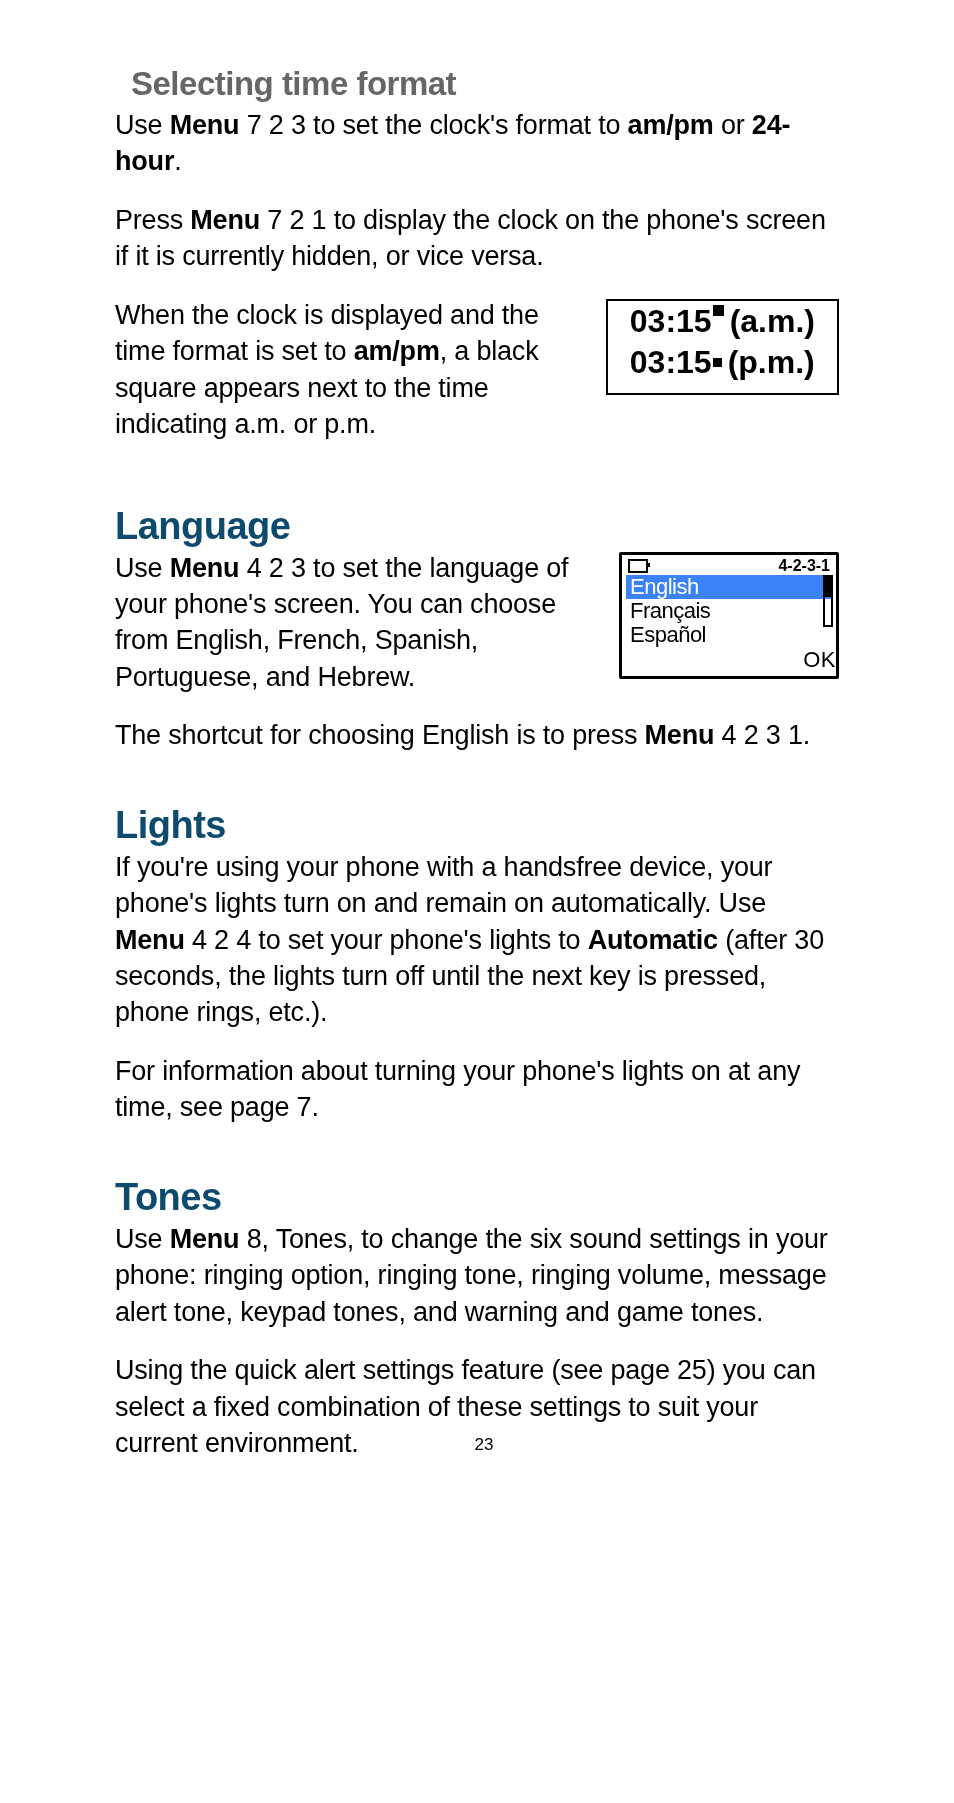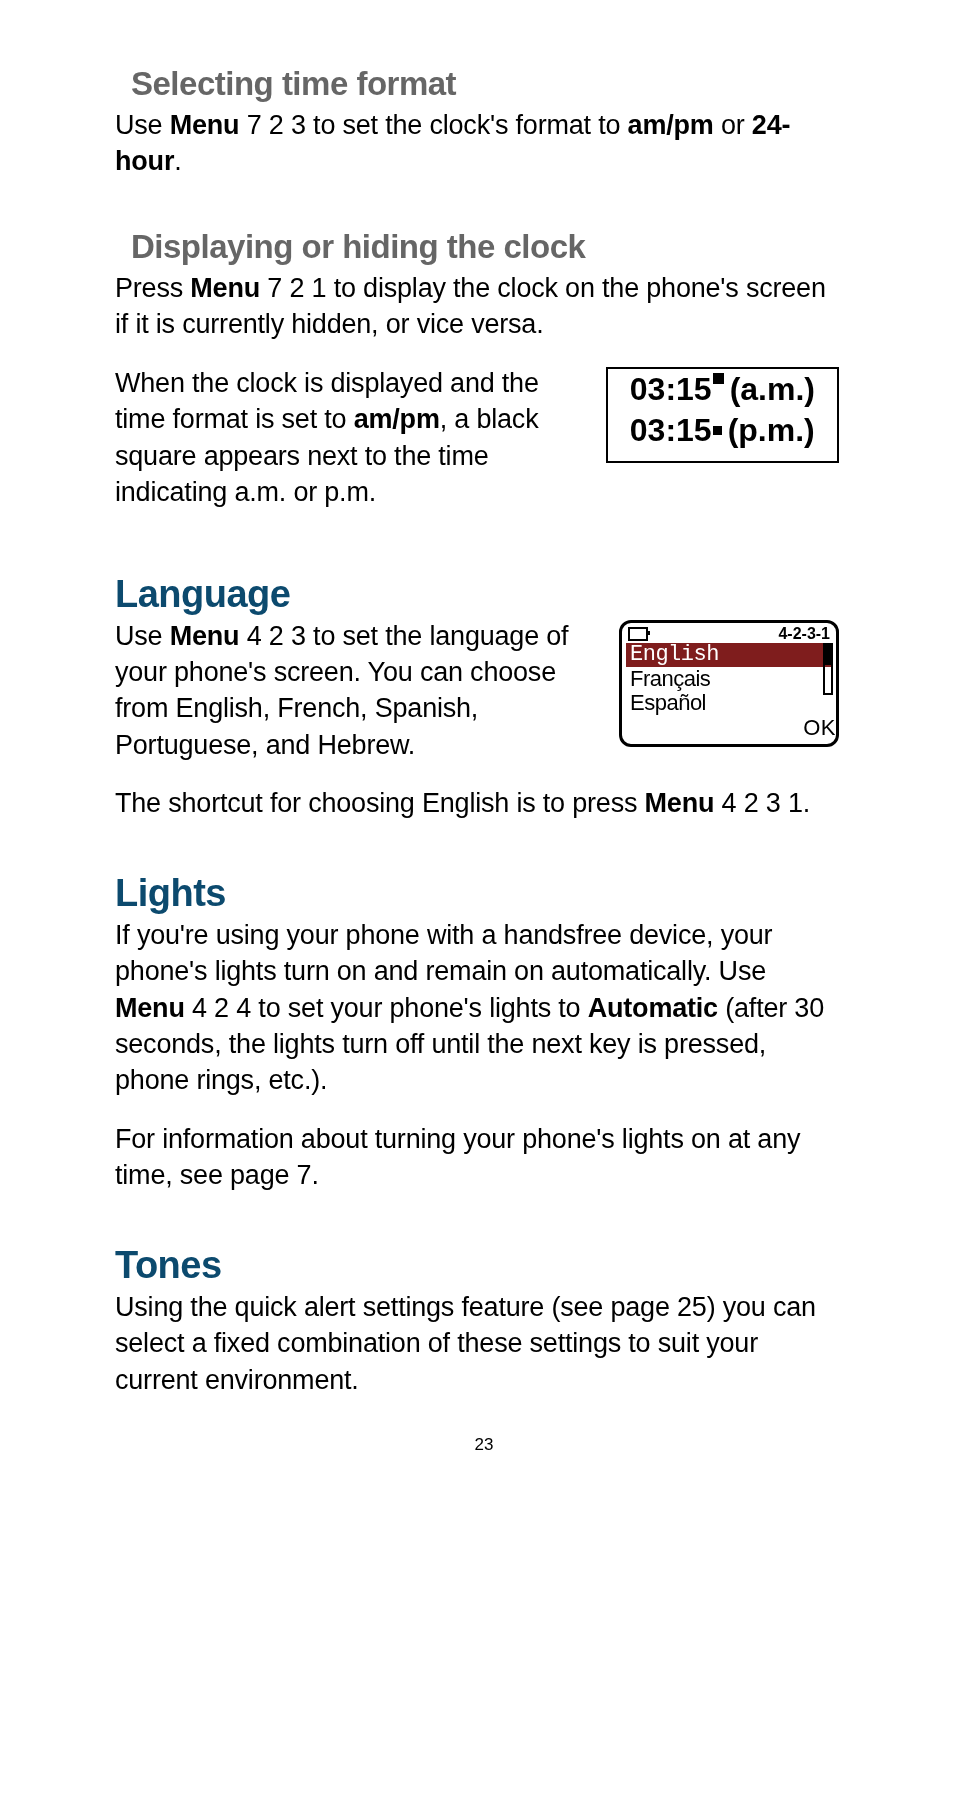--- a/index.html
+++ b/index.html
@@ -63,21 +63,21 @@
   }
   .sq.big   { width: 11px; height: 11px; transform: translateY(-11px); }
   .sq.small { width: 9px;  height: 9px;  transform: translateY(0px); }
   .clock-suffix { font-weight: 700; }
 
   
   .screen {
     width: 214px;
     flex: 0 0 214px;
     border: 3px solid #000;
-    border-radius: 12px;
+    border-radius: 2px;
     margin-top: 2px;
     font-family: "Arial Narrow", Arial, sans-serif;
     overflow: hidden;
   }
   .screen-top {
     display: flex;
     justify-content: space-between;
     align-items: center;
     padding: 2px 6px 0 6px;
     font-size: 16px;
@@ -90,21 +90,21 @@
     content: ""; position: absolute; right: -4px; top: 2px;
     width: 3px; height: 4px; background: #000;
   }
   .screen-list { padding: 0 4px 0 4px; }
   .screen-item {
     font-size: 22px;
     line-height: 1.0;
     padding: 1px 4px;
     letter-spacing: -0.5px;
   }
-  .screen-item.selected { background: #7f1d1d; color: #fff; font-family: Liberation Mono, monospace; }
+  .screen-item.selected { background: #3b82f6; color: #fff; }
   .screen-scroll {
     position: absolute;
     right: 3px;
     top: 20px;
     width: 6px;
     height: 48px;
     border: 2px solid #000;
   }
   .screen-scroll .thumb {
     background: #000; width: 100%; height: 20px;
@@ -129,21 +129,20 @@
 </head>
 <body>
 
 <div class="page">
 
   <h3 class="subhead">Selecting time format</h3>
   <p class="body">
     <span>Use </span><b>Menu</b><span> 7 2 3 to set the clock's format to </span><b>am/pm</b><span> or </span><b>24-hour</b><span>.</span>
   </p>
 
-  <h3 class="subhead" style="margin-top:48px">Displaying or hiding the clock</h3>
   <p class="body">
     <span>Press </span><b>Menu</b><span> 7 2 1 to display the clock on the phone's screen if it is currently hidden, or vice versa.</span>
   </p>
 
   <div class="row">
     <div class="col-text">
       <p class="body" style="margin-bottom:12px">
         <span>When the clock is displayed and the time format is set to </span><b>am/pm</b><span>, a black square appears next to the time indicating a.m. or p.m.</span>
       </p>
     </div>
@@ -192,16 +191,19 @@
     <span>The shortcut for choosing English is to press </span><b>Menu</b><span> 4 2 3 1.</span>
   </p>
 
   <h2 class="sechead blue">Lights</h2>
   <p class="body">
     <span>If you're using your phone with a handsfree device, your phone's lights turn on and remain on automatically. Use </span><b>Menu</b><span> 4 2 4 to set your phone's lights to </span><b>Automatic</b><span> (after 30 seconds, the lights turn off until the next key is pressed, phone rings, etc.).</span>
   </p>
   <p class="body">For information about turning your phone's lights on at any time, see page 7.</p>
 
   <h2 class="sechead blue">Tones</h2>
+  <p class="body">
+    <span>Use </span><b>Menu</b><span> 8, Tones, to change the six sound settings in your phone: ringing option, ringing tone, ringing volume, message alert tone, keypad tones, and warning and game tones.</span>
+  </p>
   <p class="body">Using the quick alert settings feature (see page 25) you can select a fixed combination of these settings to suit your current environment.</p>
 
   <div class="page-num">23</div>
 </div>
 
 </body></html>

